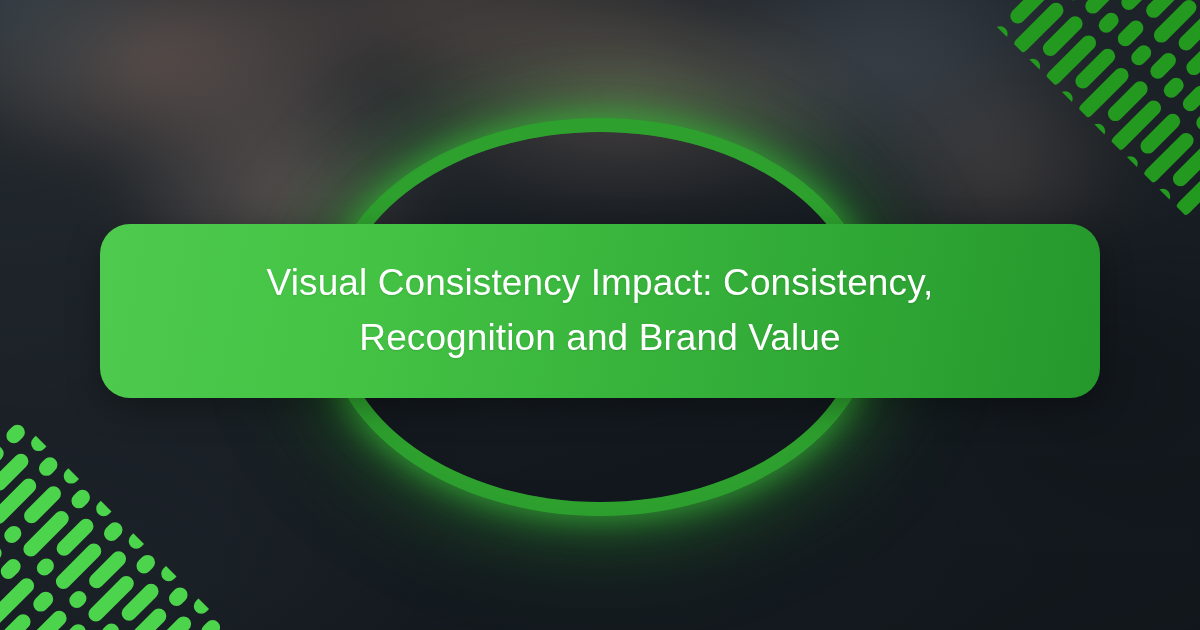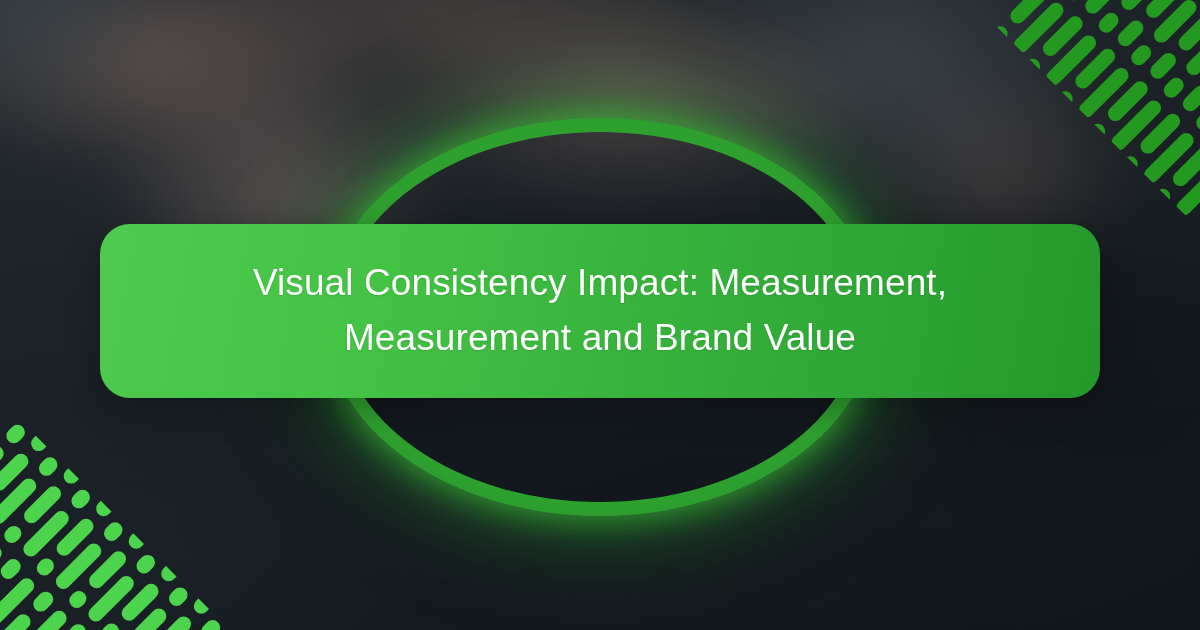--- a/index.html
+++ b/index.html
@@ -196,16 +196,16 @@
             <use href="#dashRowBL" y="230"></use>
             <use href="#dashRowBL2" y="253"></use>
             <use href="#dashRowBL" y="276"></use>
           </g>
         </g>
       </g>
     </svg>
   </div>
 
   <div class="title-banner">
-    <div class="title-text">Visual Consistency Impact: Measurement, Measurement and Brand Value</div>
+    <div class="title-text">Visual Consistency Impact: Consistency, Recognition and Brand Value</div>
   </div>
 
 </div>
 
 </body></html>

